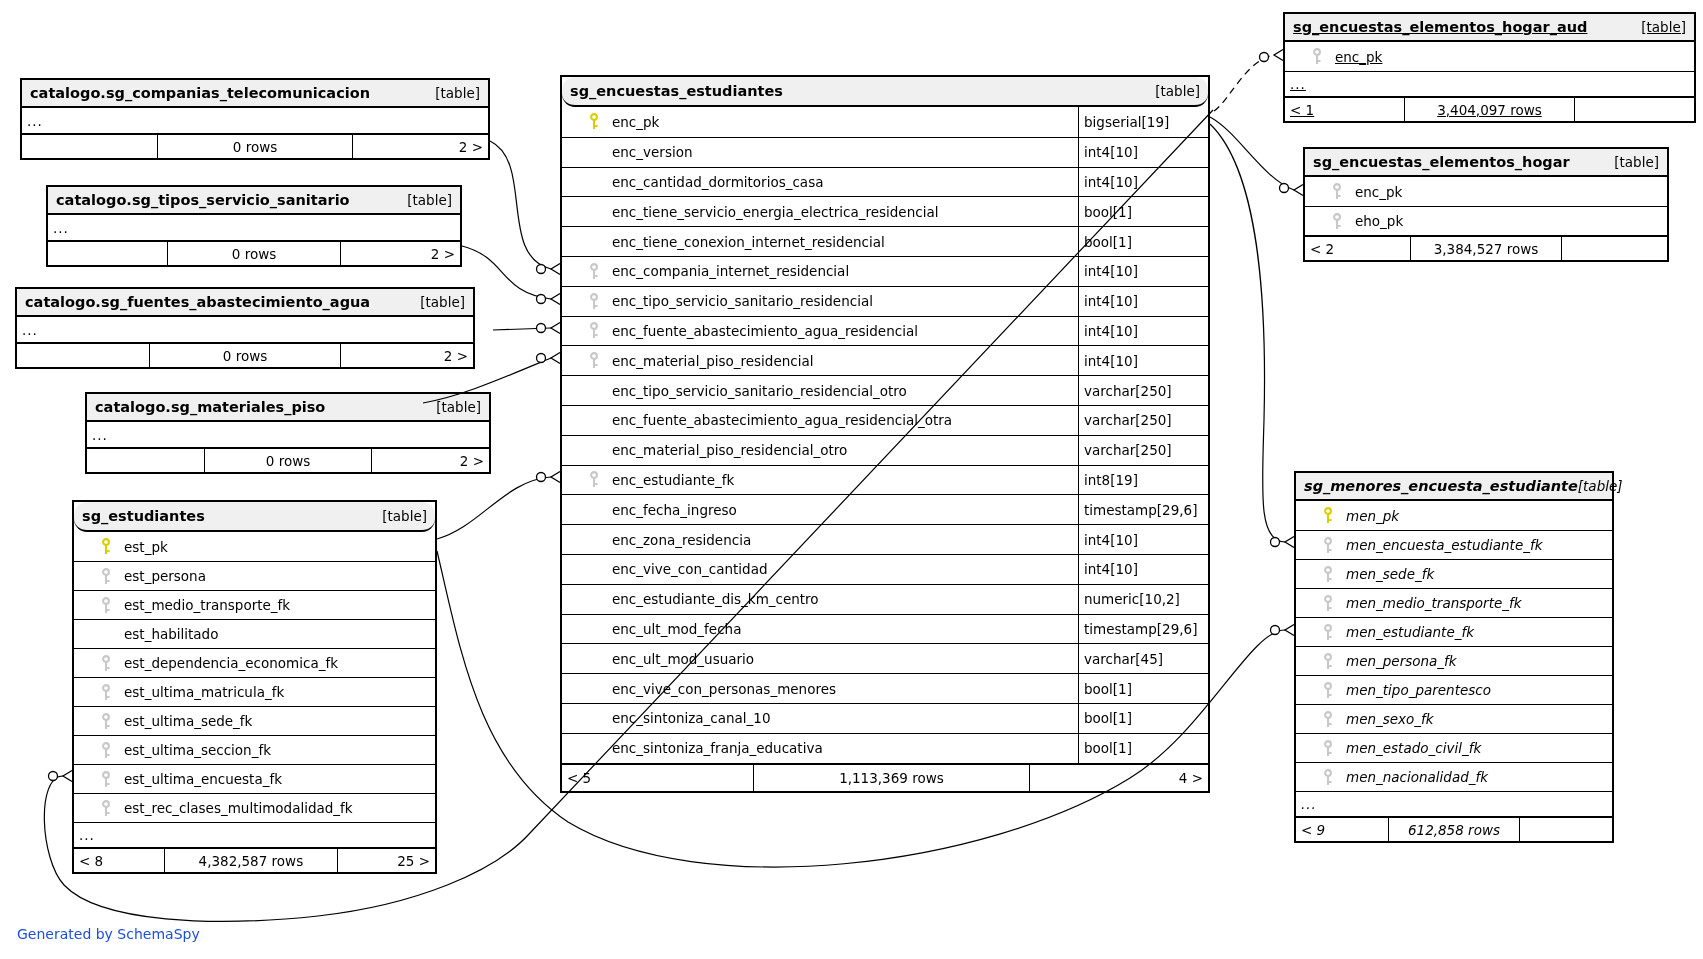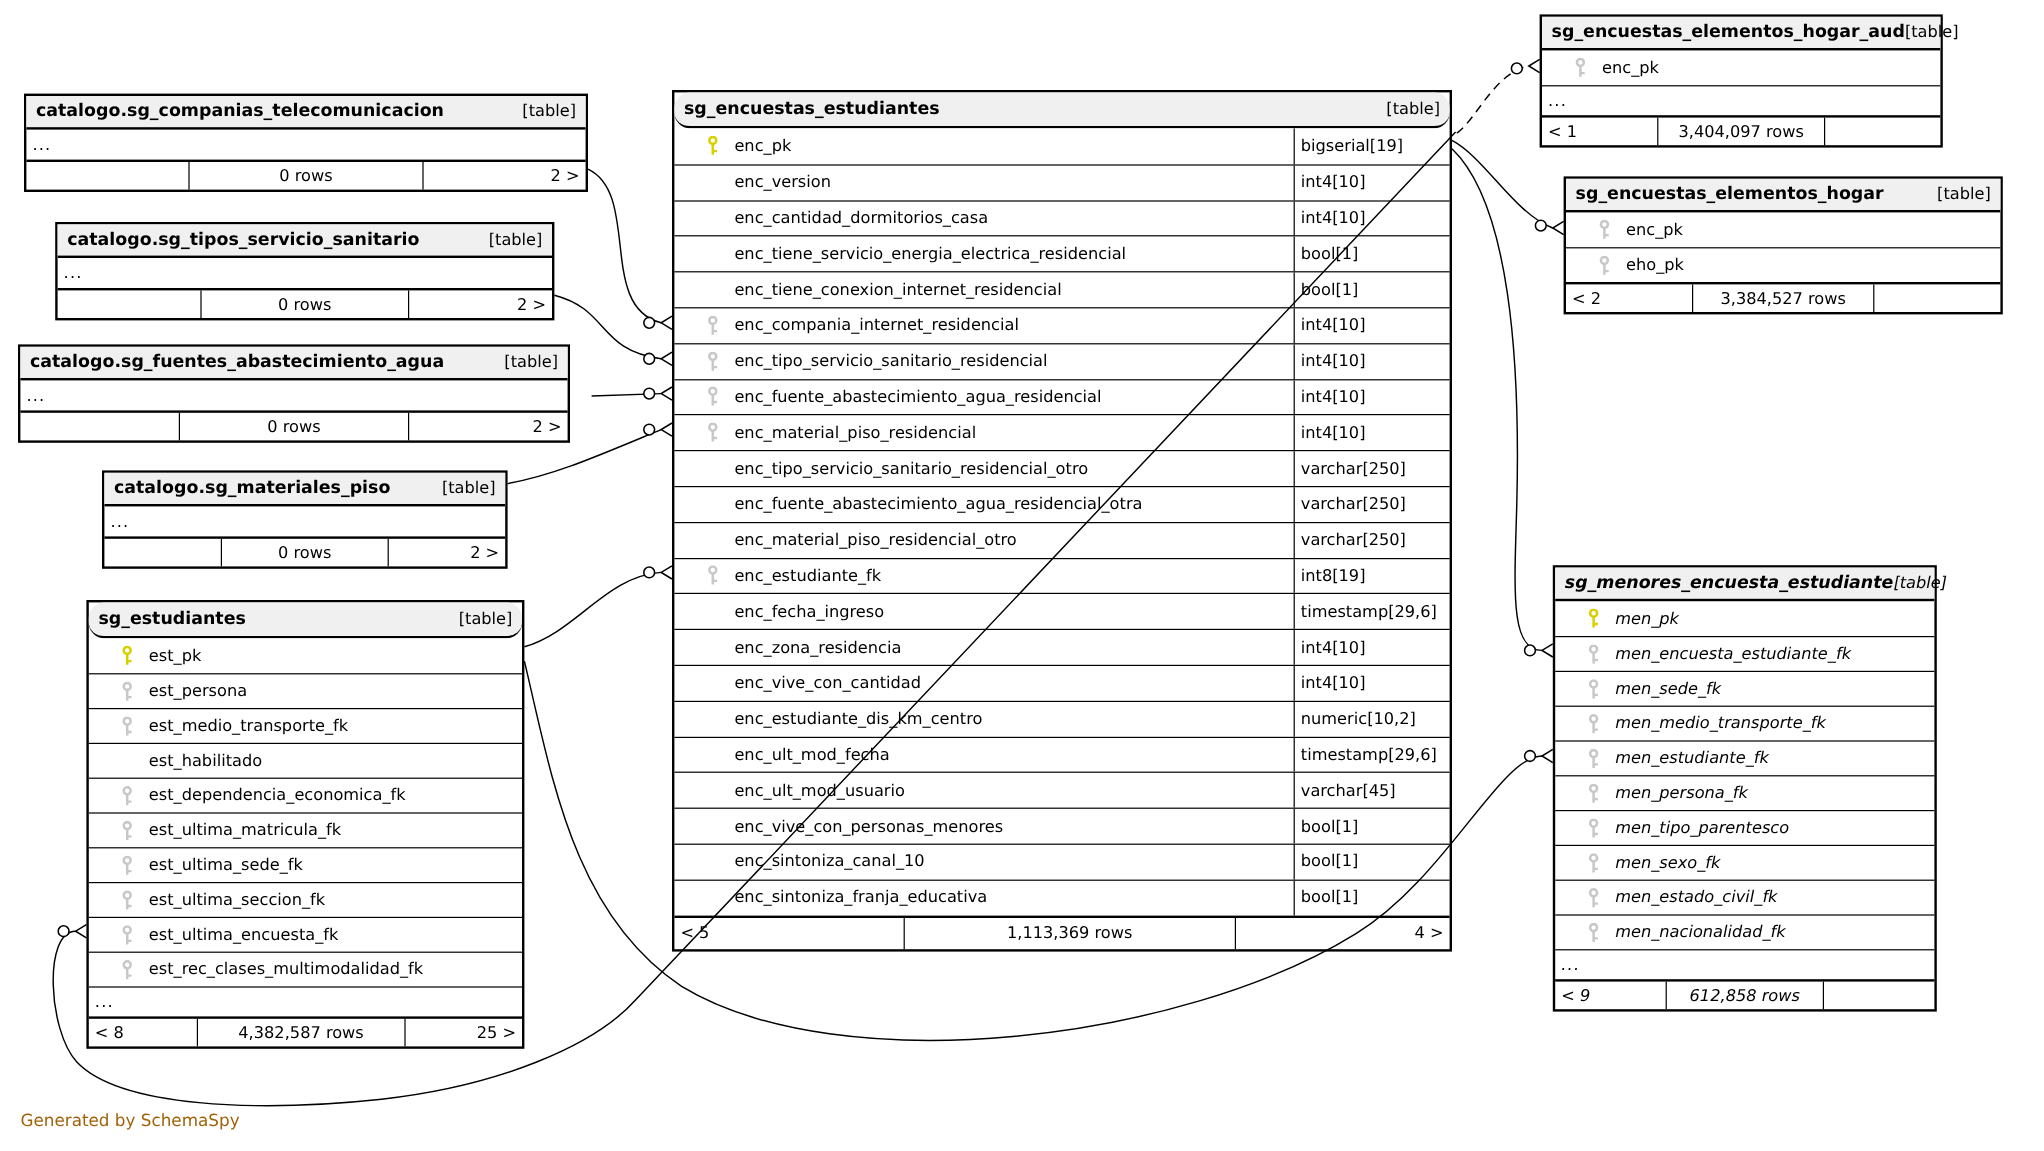--- a/index.html
+++ b/index.html
@@ -26,27 +26,27 @@
   #t-main .tn-footer{height:28px;grid-template-columns:29.5% 43% 27.5%;}
   #t-estudiantes .tn-footer{grid-template-columns:25% 48% 27%;}
   .tn-fprev{padding-left:5px;display:flex;align-items:center;}
   .tn-frows{border-left:1px solid #000;border-right:1px solid #000;display:flex;
             align-items:center;justify-content:center;text-align:center;}
   .tn-fnext{padding-right:5px;display:flex;align-items:center;justify-content:flex-end;}
   
   #t-companias{left:20px;top:78px;width:470px;}
   #t-tipos{left:46px;top:185px;width:416px;}
   #t-fuentes{left:15px;top:287px;width:460px;}
-  #t-materiales{left:85px;top:392px;width:338px;}
+  #t-materiales{left:85px;top:392px;width:406px;}
   #t-estudiantes{left:72px;top:500px;width:365px;}
   #t-main{left:560px;top:75px;width:650px;}
-  #t-aud{left:1283px;top:12px;width:336px;}
+  #t-aud{left:1283px;top:12px;width:413px;text-decoration:underline;}
   #t-hogar{left:1303px;top:147px;width:366px;}
   #t-menores{left:1294px;top:471px;width:320px;font-style:italic;}
-  #gen-note{position:absolute;left:17px;top:926px;font-size:14px;color:#a16207;}
+  #gen-note{position:absolute;left:17px;top:926px;font-size:14px;color:#1d4ed8;}
 </style>
 </head>
 <body>
 
 <div id="canvas">
 
   <div class="tn" id="t-companias">
       <div class="tn-header">
         <span class="tn-title">catalogo.sg_companias_telecomunicacion</span>
         <span class="tn-badge">[table]</span>

